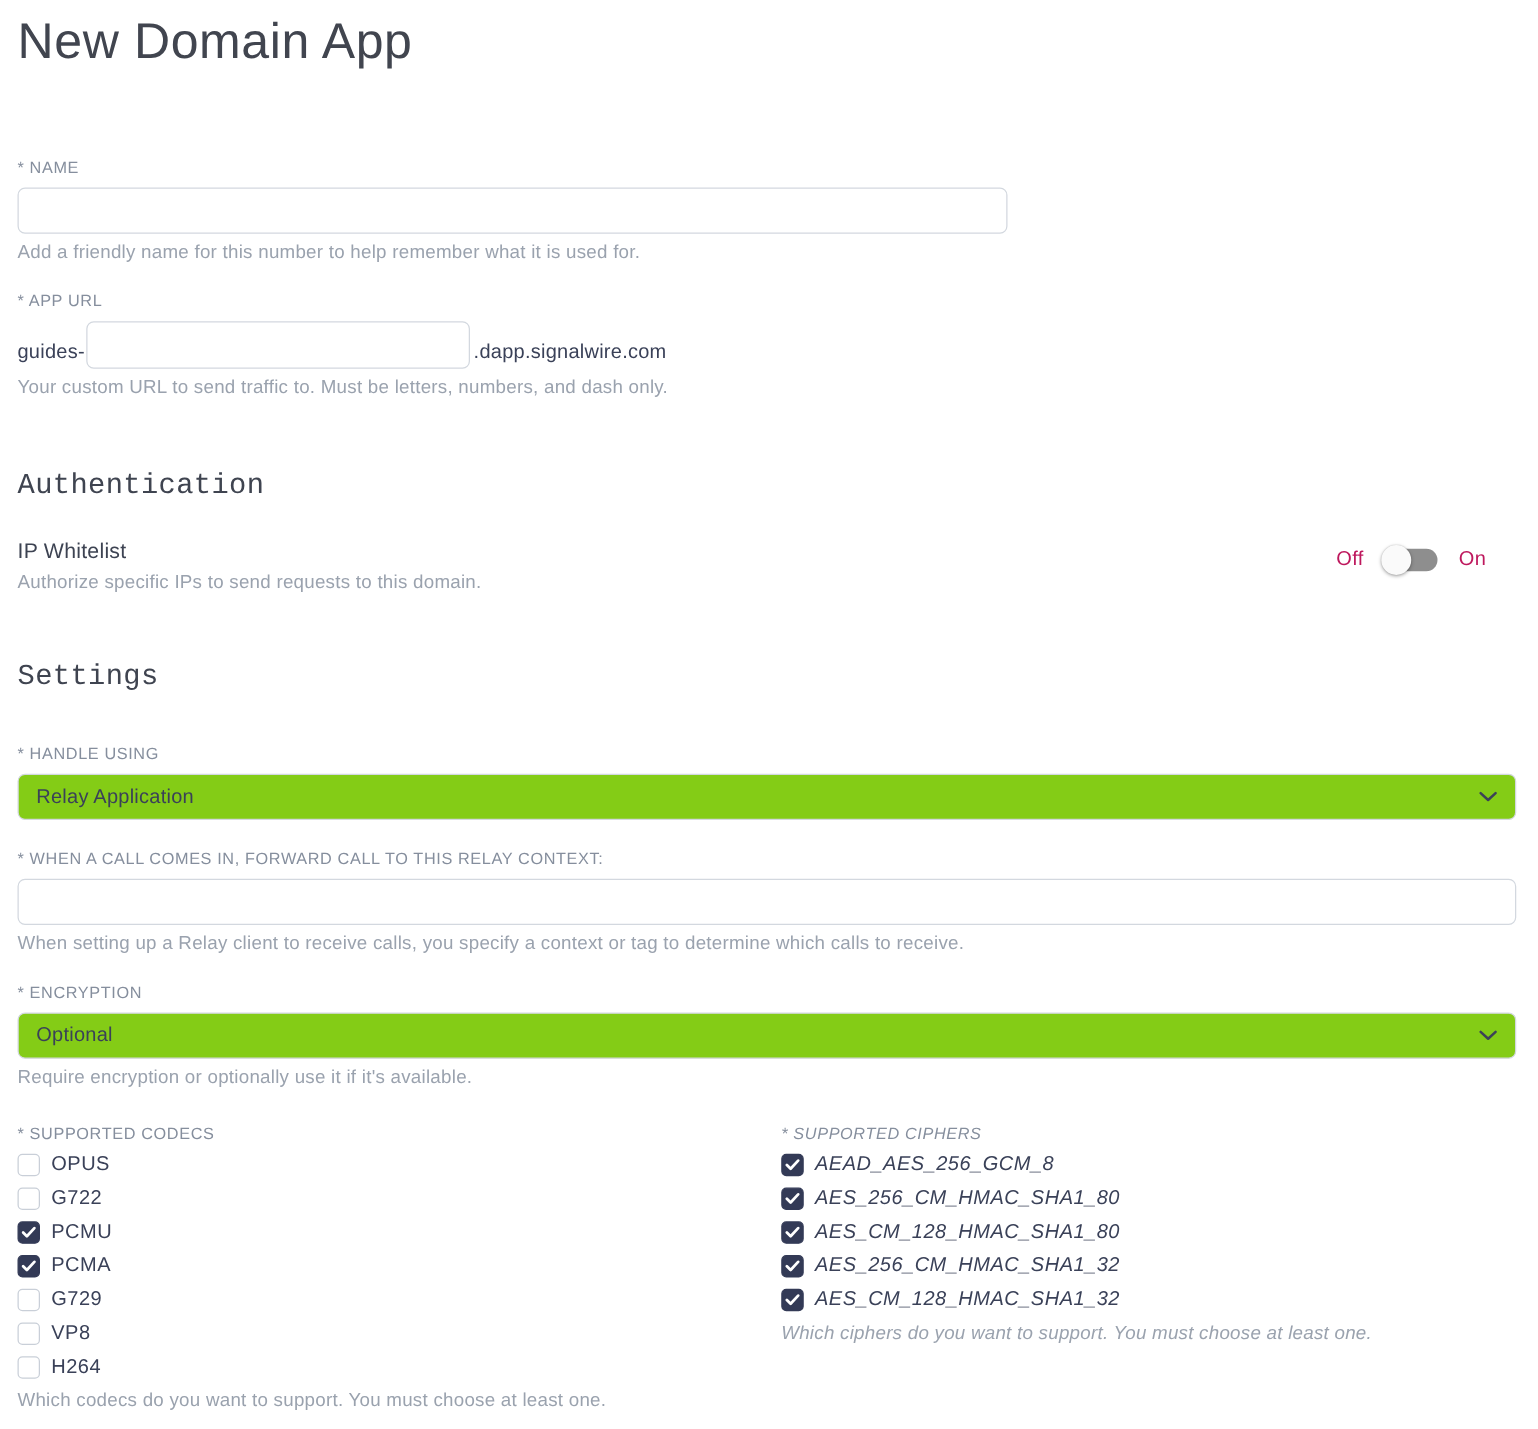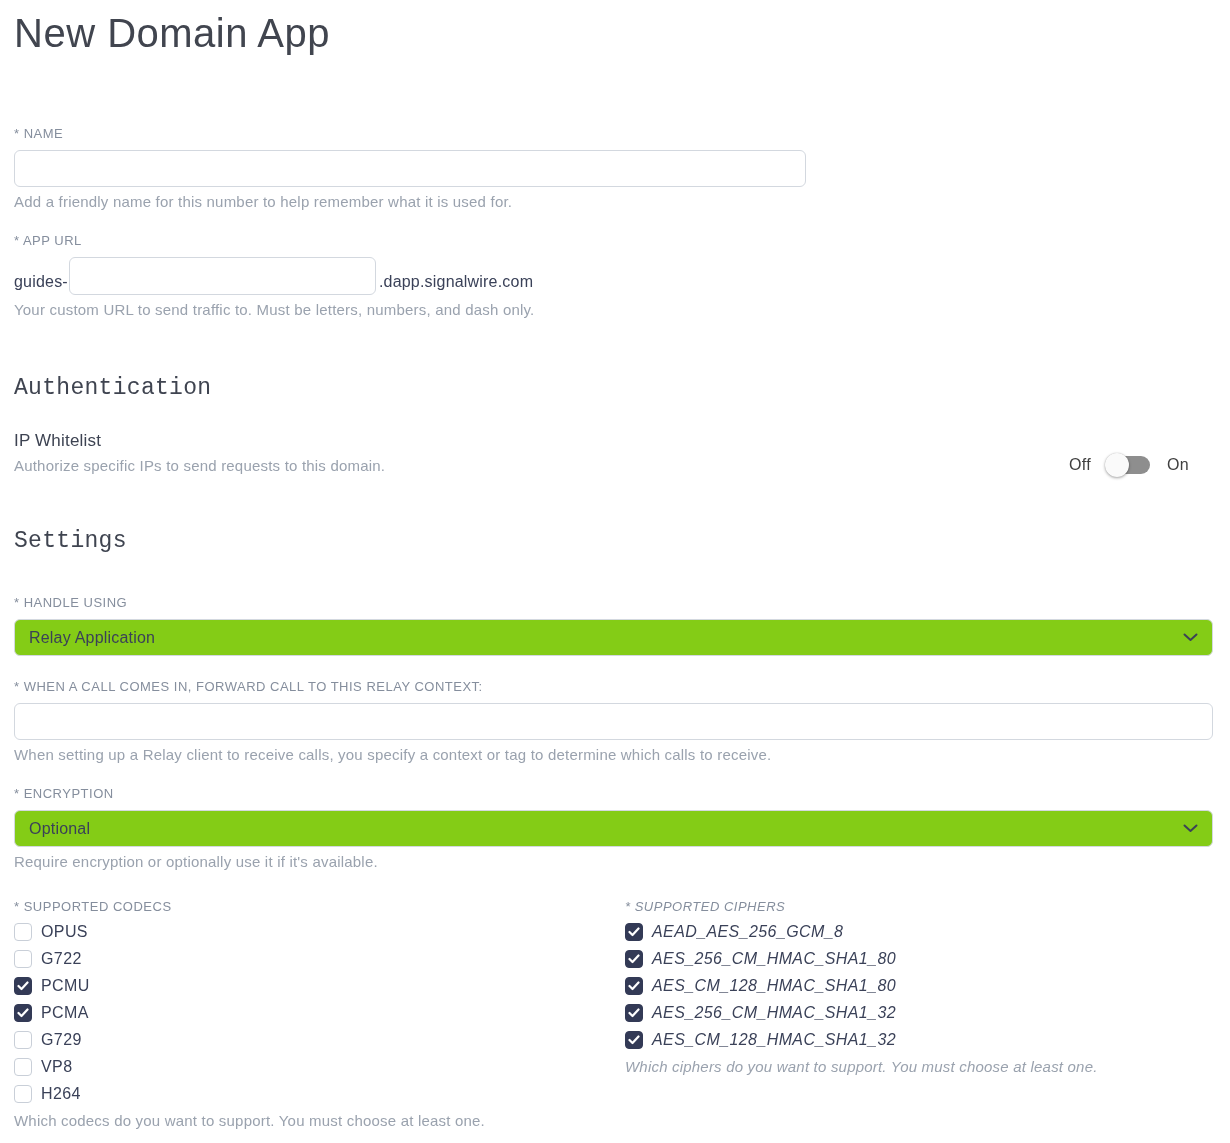--- a/index.html
+++ b/index.html
@@ -71,37 +71,37 @@
   .url-suffix { margin-left: 3px; }
   .url-input { width: 307px; height: 38px; }
 
   .heading-auth { margin-top: 57px; }
   .heading-settings { margin-top: 54px; }
 
   .toggle-row {
     margin-top: 30px;
     display: flex;
     justify-content: space-between;
-    align-items: flex-end;
+    align-items: flex-start;
     padding-right: 24px;
     gap: 15px;
   }
   .toggle-title {
     font-size: 17px;
     color: #3d4352;
     letter-spacing: 0.2px;
   }
   .toggle-group {
     display: flex;
     align-items: center;
     margin-top: 8px;
   }
   .toggle-side {
     font-size: 16px;
-    color: #404040;
+    color: #be185d;
     letter-spacing: 0.3px;
   }
   .switch {
     position: relative;
     width: 42px; height: 18px;
     background: #8e8e8e;
     border-radius: 9px;
     margin: 0 17px;
     cursor: pointer;
   }

